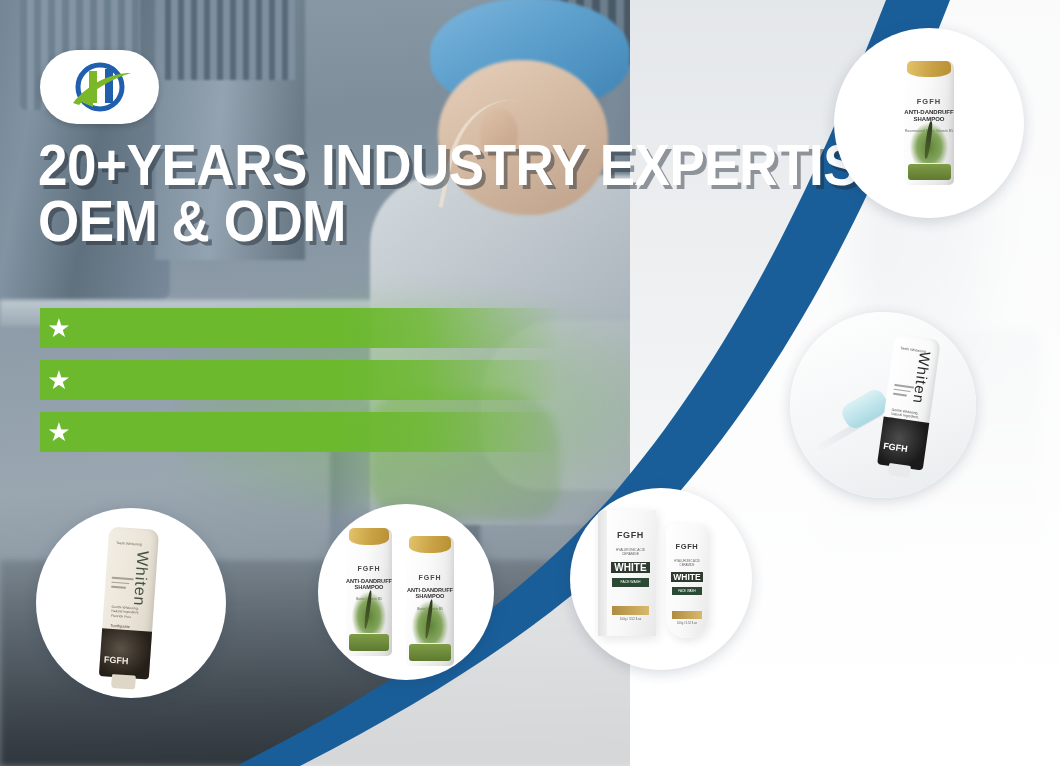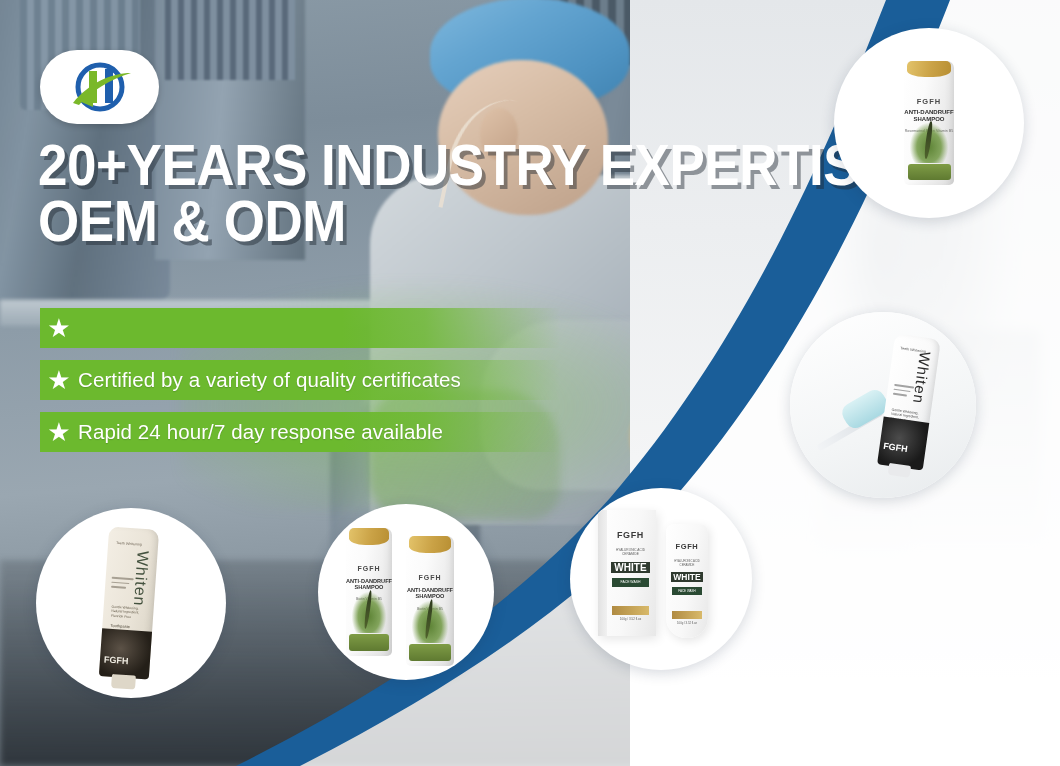--- a/index.html
+++ b/index.html
@@ -209,25 +209,23 @@
     <span>20+YEARS INDUSTRY EXPERTISE</span>
     <span class="l2">OEM &amp; ODM</span>
   </div>
 
   <div class="features">
     <div class="feature">
       <span class="star">★</span>
     </div>
     <div class="feature">
       <span class="star">★</span>
-      <span class="ftxt">Certified by a variety of quality certificates</span>
     </div>
     <div class="feature">
       <span class="star">★</span>
-      <span class="ftxt">Rapid 24 hour/7 day response available</span>
     </div>
   </div>
 
   <div class="pcircle" style="left:834px;top:28px;width:190px;height:190px;">
     <div class="inner">
       <div class="bottle" style="width:50px;height:124px;">
         <div class="cap"></div>
         <div class="brand" style="top:29%;font-size:7.5px;">FGFH</div>
         <div class="ttl" style="top:39%;font-size:6px;">ANTI-DANDRUFF SHAMPOO</div>
         <div class="sub" style="top:55%;font-size:3.6px;">Rosemarinol Biotin Vitamin B5</div>

